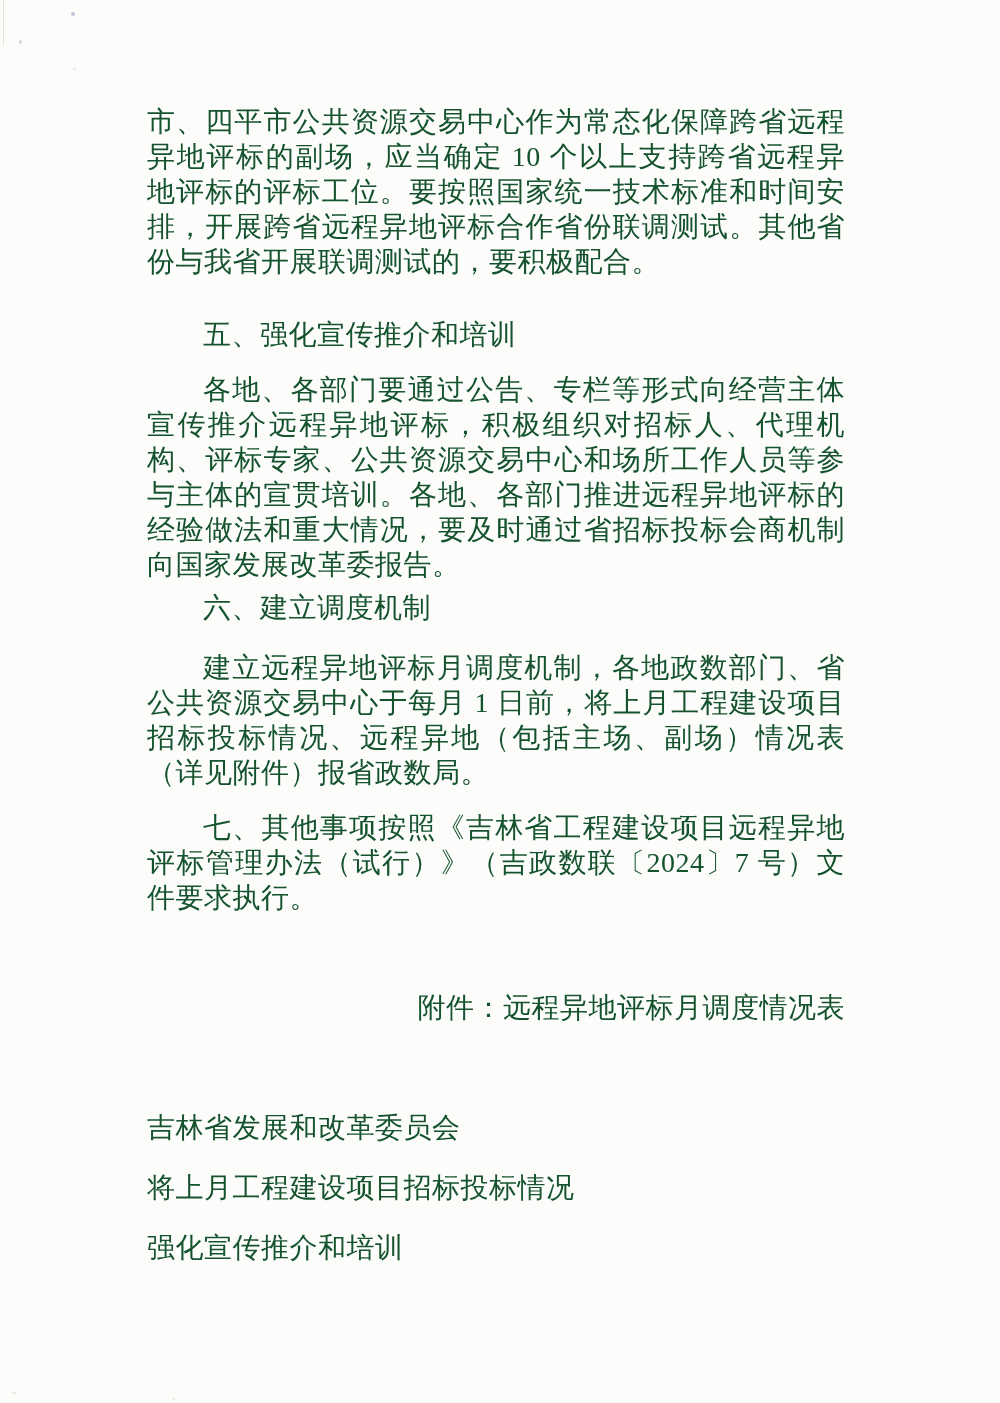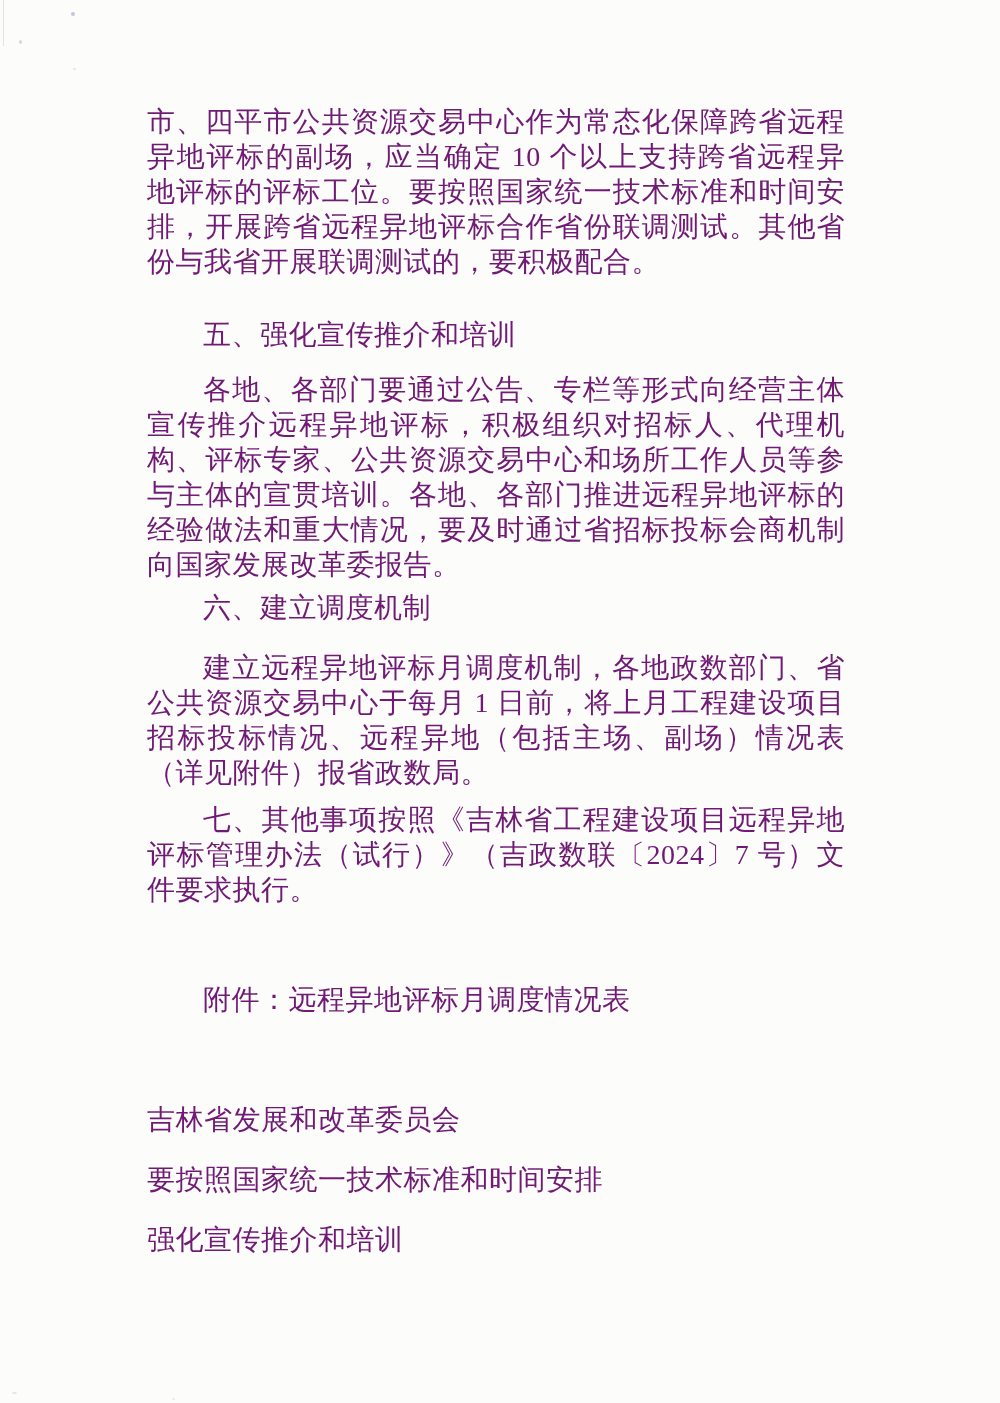--- a/index.html
+++ b/index.html
@@ -11,21 +11,21 @@
     height: 1403px;
     background: #f4f4f2;
     font-family: "Liberation Serif", "DejaVu Serif", serif;
   }
   .page {
     position: relative;
     width: 1000px;
     height: 1403px;
     background: #fcfcfa;
     overflow: hidden;
-    color: #701a75;
+    color: #14532d;
   }
   .doc-content {
     position: absolute;
     left: 147px;
     top: 104px;
     width: 698px;
     font-size: 28px;
     line-height: 35px;
     letter-spacing: 0.5px;
   }
@@ -48,26 +48,26 @@
   p.section-body {
     margin-top: 20px;
   }
   p.section-heading-2 {
     margin-top: 8px;
   }
   p.section-body-2 {
     margin-top: 25px;
   }
   p.closing-para {
-    margin-top: 12px;
+    margin-top: 20px;
   }
   p.attachment-line {
     text-indent: 2em;
     margin-top: 75px;
-    text-align: left;
+    text-align: right;
   }
   .signature-block {
     margin-top: 85px;
   }
   .signature-line {
     text-align: right;
     text-indent: 0;
   }
   .signature-line.sig-1 { margin-right: -4px; }
   .signature-line.sig-2 { margin-top: 25px; margin-right: 14px; }
@@ -116,18 +116,18 @@
     <p class="section-heading section-heading-2">六、建立调度机制</p>
 
     <p class="para-indent section-body-2">建立远程异地评标月调度机制，各地政数部门、省公共资源交易中心于每月 1 日前，将上月工程建设项目招标投标情况、远程异地（包括主场、副场）情况表（详见附件）报省政数局。</p>
 
     <p class="para-indent closing-para">七、其他事项按照《吉林省工程建设项目远程异地评标管理办法（试行）》（吉政数联〔2024〕7 号）文件要求执行。</p>
 
     <p class="attachment-line">附件：远程异地评标月调度情况表</p>
 
     <div class="signature-block">
       <p class="signature-line sig-1">吉林省发展和改革委员会</p>
-      <p class="signature-line sig-2">要按照国家统一技术标准和时间安排</p>
+      <p class="signature-line sig-2">将上月工程建设项目招标投标情况</p>
       <p class="signature-line sig-3">强化宣传推介和培训</p>
     </div>
 
   </div>
 </div>
 
 </body></html>

